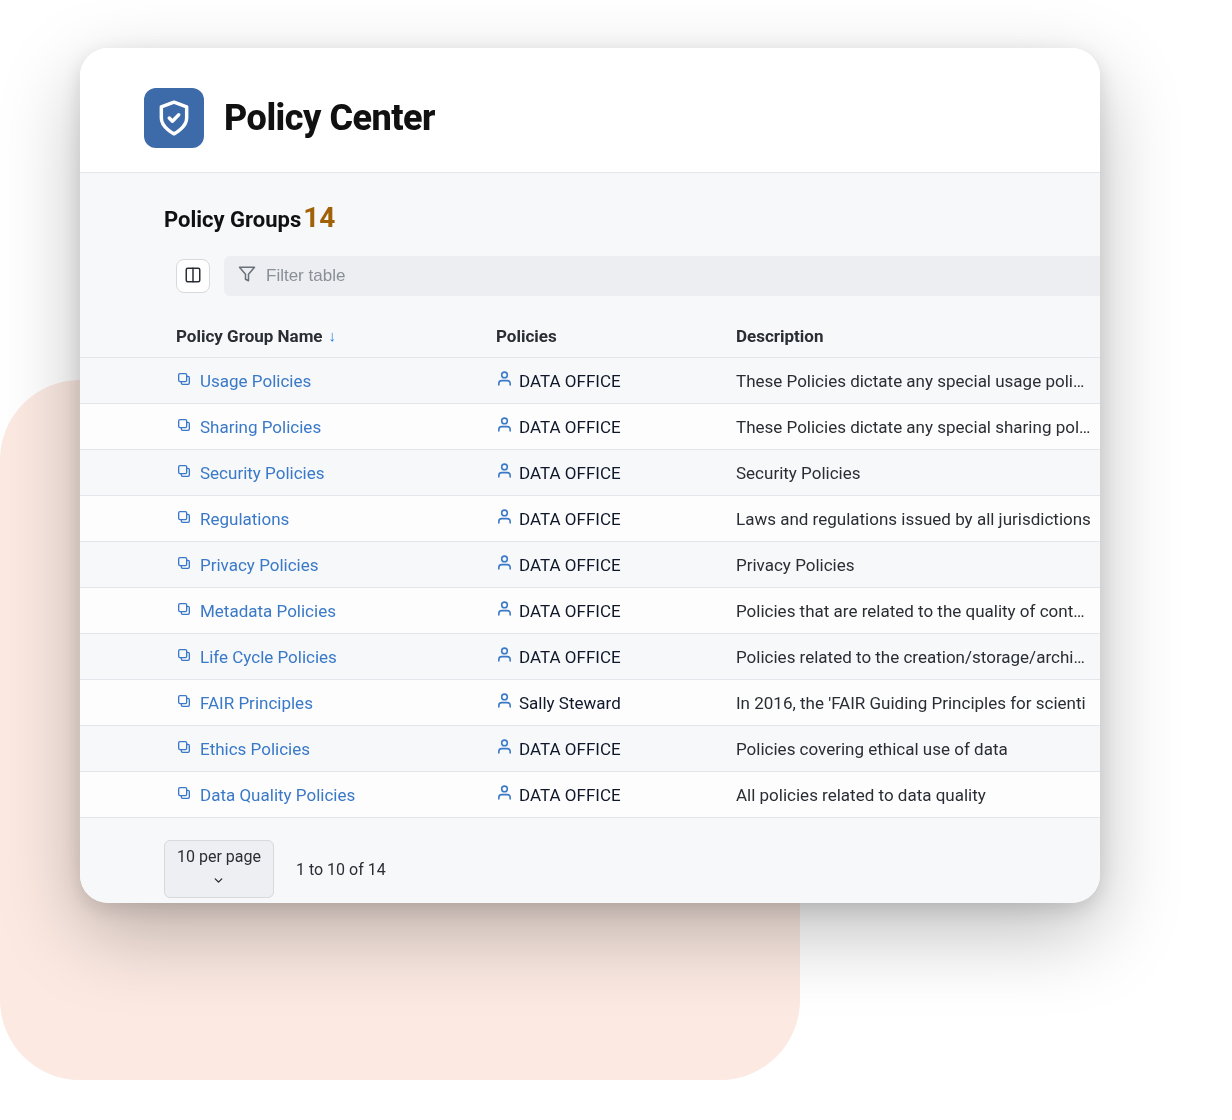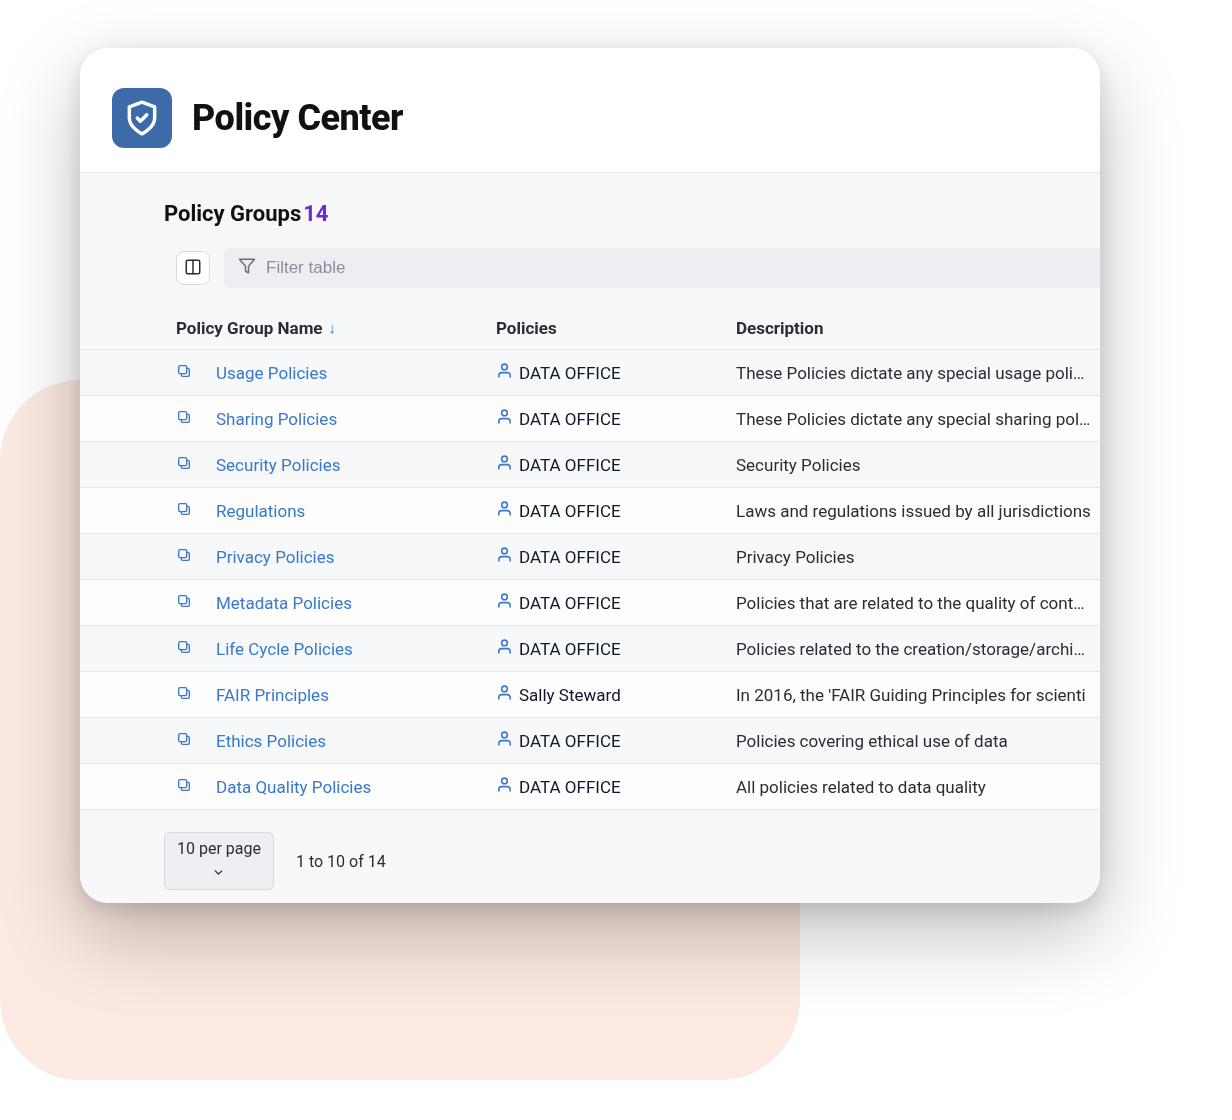--- a/index.html
+++ b/index.html
@@ -29,21 +29,21 @@
     height: 855px;
     background: #fff;
     border-radius: 28px;
     box-shadow: 0 30px 80px rgba(0,0,0,0.25), 0 6px 20px rgba(0,0,0,0.12);
     z-index: 1;
     overflow: hidden;
   }
   .card-header {
     display: flex;
     align-items: center;
-    padding: 40px 40px 24px 32px;
+    padding: 40px 40px 24px 64px;
     gap: 20px;
     background: #fff;
   }
   .shield-badge {
     width: 60px;
     height: 60px;
     background: #3d6aa8;
     border-radius: 12px;
     display: flex;
     align-items: center;
@@ -68,23 +68,23 @@
     align-items: baseline;
     gap: 2px;
     padding: 0 0 22px 84px;
   }
   .section-title {
     font-size: 22px;
     font-weight: 700;
     color: #111;
   }
   .section-count {
-    font-size: 22px;
+    font-size: 28px;
     font-weight: 700;
-    color: #6d28d9;
+    color: #a16207;
   }
   .toolbar {
     display: flex;
     align-items: center;
     gap: 14px;
     padding: 0 0 0 96px;
     margin-bottom: 0;
   }
   .icon-btn {
     width: 34px;
@@ -142,21 +142,21 @@
   .sort-icon { color: #2b7de0; font-size: 15px; }
   .trow {
     height: 46px;
     border-bottom: 1px solid #e3e6ea;
   }
   .trow:nth-child(even) { background: #fdfdfd; }
   .trow:nth-child(odd) { background: #f6f8fa; }
   .cell-link {
     display: flex;
     align-items: center;
-    gap: 24px;
+    gap: 8px;
     color: #3a79c7;
     font-size: 17px;
     white-space: nowrap;
     overflow: hidden;
     text-overflow: ellipsis;
     cursor: pointer;
   }
   .cell-link .pg-icon svg { width: 16px; height: 16px; flex-shrink: 0; }
   .cell-steward {
     display: flex;

